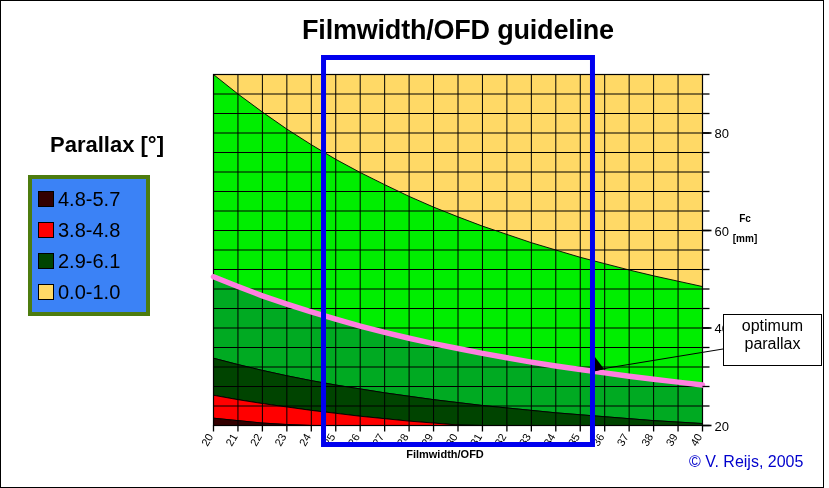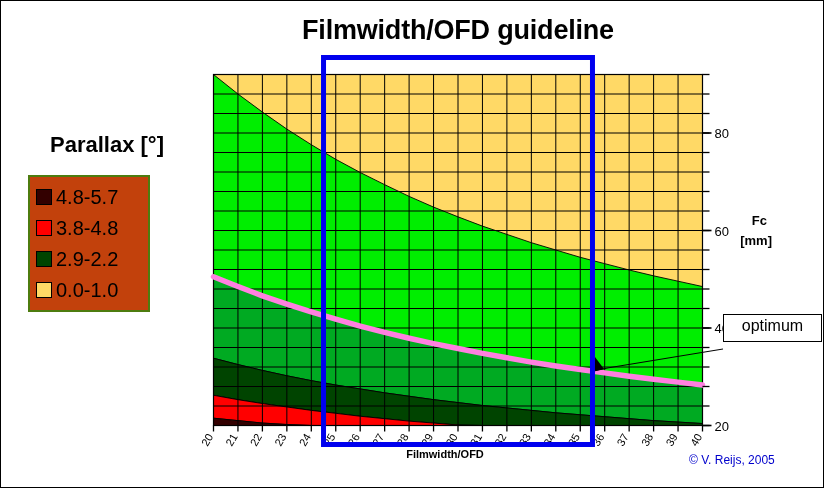--- a/index.html
+++ b/index.html
@@ -7,40 +7,40 @@
   #page{position:relative;width:824px;height:488px;background:#ffffff;
         border:1px solid #000000;box-sizing:border-box;overflow:hidden;text-decoration:underline;}
 
   #chart-title{position:absolute;left:212px;top:14px;width:490px;text-align:center;
         font-size:27px;font-weight:bold;color:#000;letter-spacing:-0.2px;}
 
   #legend-title{position:absolute;left:16px;top:123px;width:180px;text-align:center;
         font-size:22px;font-weight:bold;color:#000;margin-top:8px;}
 
   #legend-box{position:absolute;left:27px;top:174px;width:122px;
-        border:2px solid #4d7c0f;background:#c2410c;padding:4px 5px 5px 6px;box-sizing:border-box;}
+        border:4px solid #4d7c0f;background:#3b82f6;padding:4px 5px 5px 6px;box-sizing:border-box;}
   .legend-item{display:flex;align-items:center;height:31px;}
   .legend-swatch{width:16px;height:16px;border:1px solid #000;box-sizing:border-box;
         flex:0 0 auto;margin-right:4px;}
   .legend-label{font-size:20px;color:#000;line-height:1;white-space:nowrap;}
 
   #plot-wrap{position:absolute;left:0;top:0;width:829px;height:488px;}
 
-  .ylabel-txt{position:absolute;font-size:13px;font-weight:bold;color:#000;text-align:right;}
+  .ylabel-txt{position:absolute;font-size:10px;font-weight:bold;color:#000;text-align:center;}
   #fc-label{left:722px;top:212px;width:44px;}
   #mm-label{left:717px;top:232px;width:54px;}
 
   #xaxis-title{position:absolute;left:309px;top:447px;width:270px;text-align:center;
         font-size:11px;font-weight:bold;color:#000;}
 
   #callout-box{position:absolute;left:722px;top:313px;width:99px;
         border:1px solid #000;background:#fff;text-align:center;
-        font-size:16px;color:#000;padding:2px 0 6px 0;box-sizing:border-box;line-height:1.12;}
-
-  #copyright{position:absolute;left:688px;top:452px;font-size:12px;color:#0000cc;white-space:nowrap;}
+        font-size:16px;color:#000;padding:2px 0 12px 0;box-sizing:border-box;line-height:1.12;}
+
+  #copyright{position:absolute;left:688px;top:452px;font-size:16px;color:#0000cc;white-space:nowrap;}
 
   .tick-lbl{font-size:11px;fill:#000;font-family:"Liberation Sans",sans-serif;}
   .ytick-lbl{font-size:13px;fill:#000;font-family:"Liberation Sans",sans-serif;}
 </style>
 </head>
 <body>
 
 <div id="page">
 
   <div id="chart-title">Filmwidth/OFD guideline</div>
@@ -51,21 +51,21 @@
     <div class="legend-item">
       <span class="legend-swatch" style="background:#330000"></span>
       <span class="legend-label">4.8-5.7</span>
     </div>
     <div class="legend-item">
       <span class="legend-swatch" style="background:#ff0000"></span>
       <span class="legend-label">3.8-4.8</span>
     </div>
     <div class="legend-item">
       <span class="legend-swatch" style="background:#004400"></span>
-      <span class="legend-label">2.9-2.2</span>
+      <span class="legend-label">2.9-6.1</span>
     </div>
     <div class="legend-item">
       <span class="legend-swatch" style="background:#ffd966"></span>
       <span class="legend-label">0.0-1.0</span>
     </div>
   </div>
 
   <div id="plot-wrap">
     <svg id="plot-svg" width="829" height="488" viewBox="0 0 829 488">
         <rect x="212.5" y="73.5" width="489" height="351" fill="#ffd966"></rect>
@@ -195,17 +195,18 @@
       </svg>
   </div>
 
   <div class="ylabel-txt" id="fc-label">Fc</div>
   <div class="ylabel-txt" id="mm-label">[mm]</div>
 
   <div id="xaxis-title">Filmwidth/OFD</div>
 
   <div id="callout-box">
     <div>optimum</div>
+    <div>parallax</div>
   </div>
 
   <div id="copyright">© V. Reijs, 2005</div>
 
 </div>
 
 </body></html>

